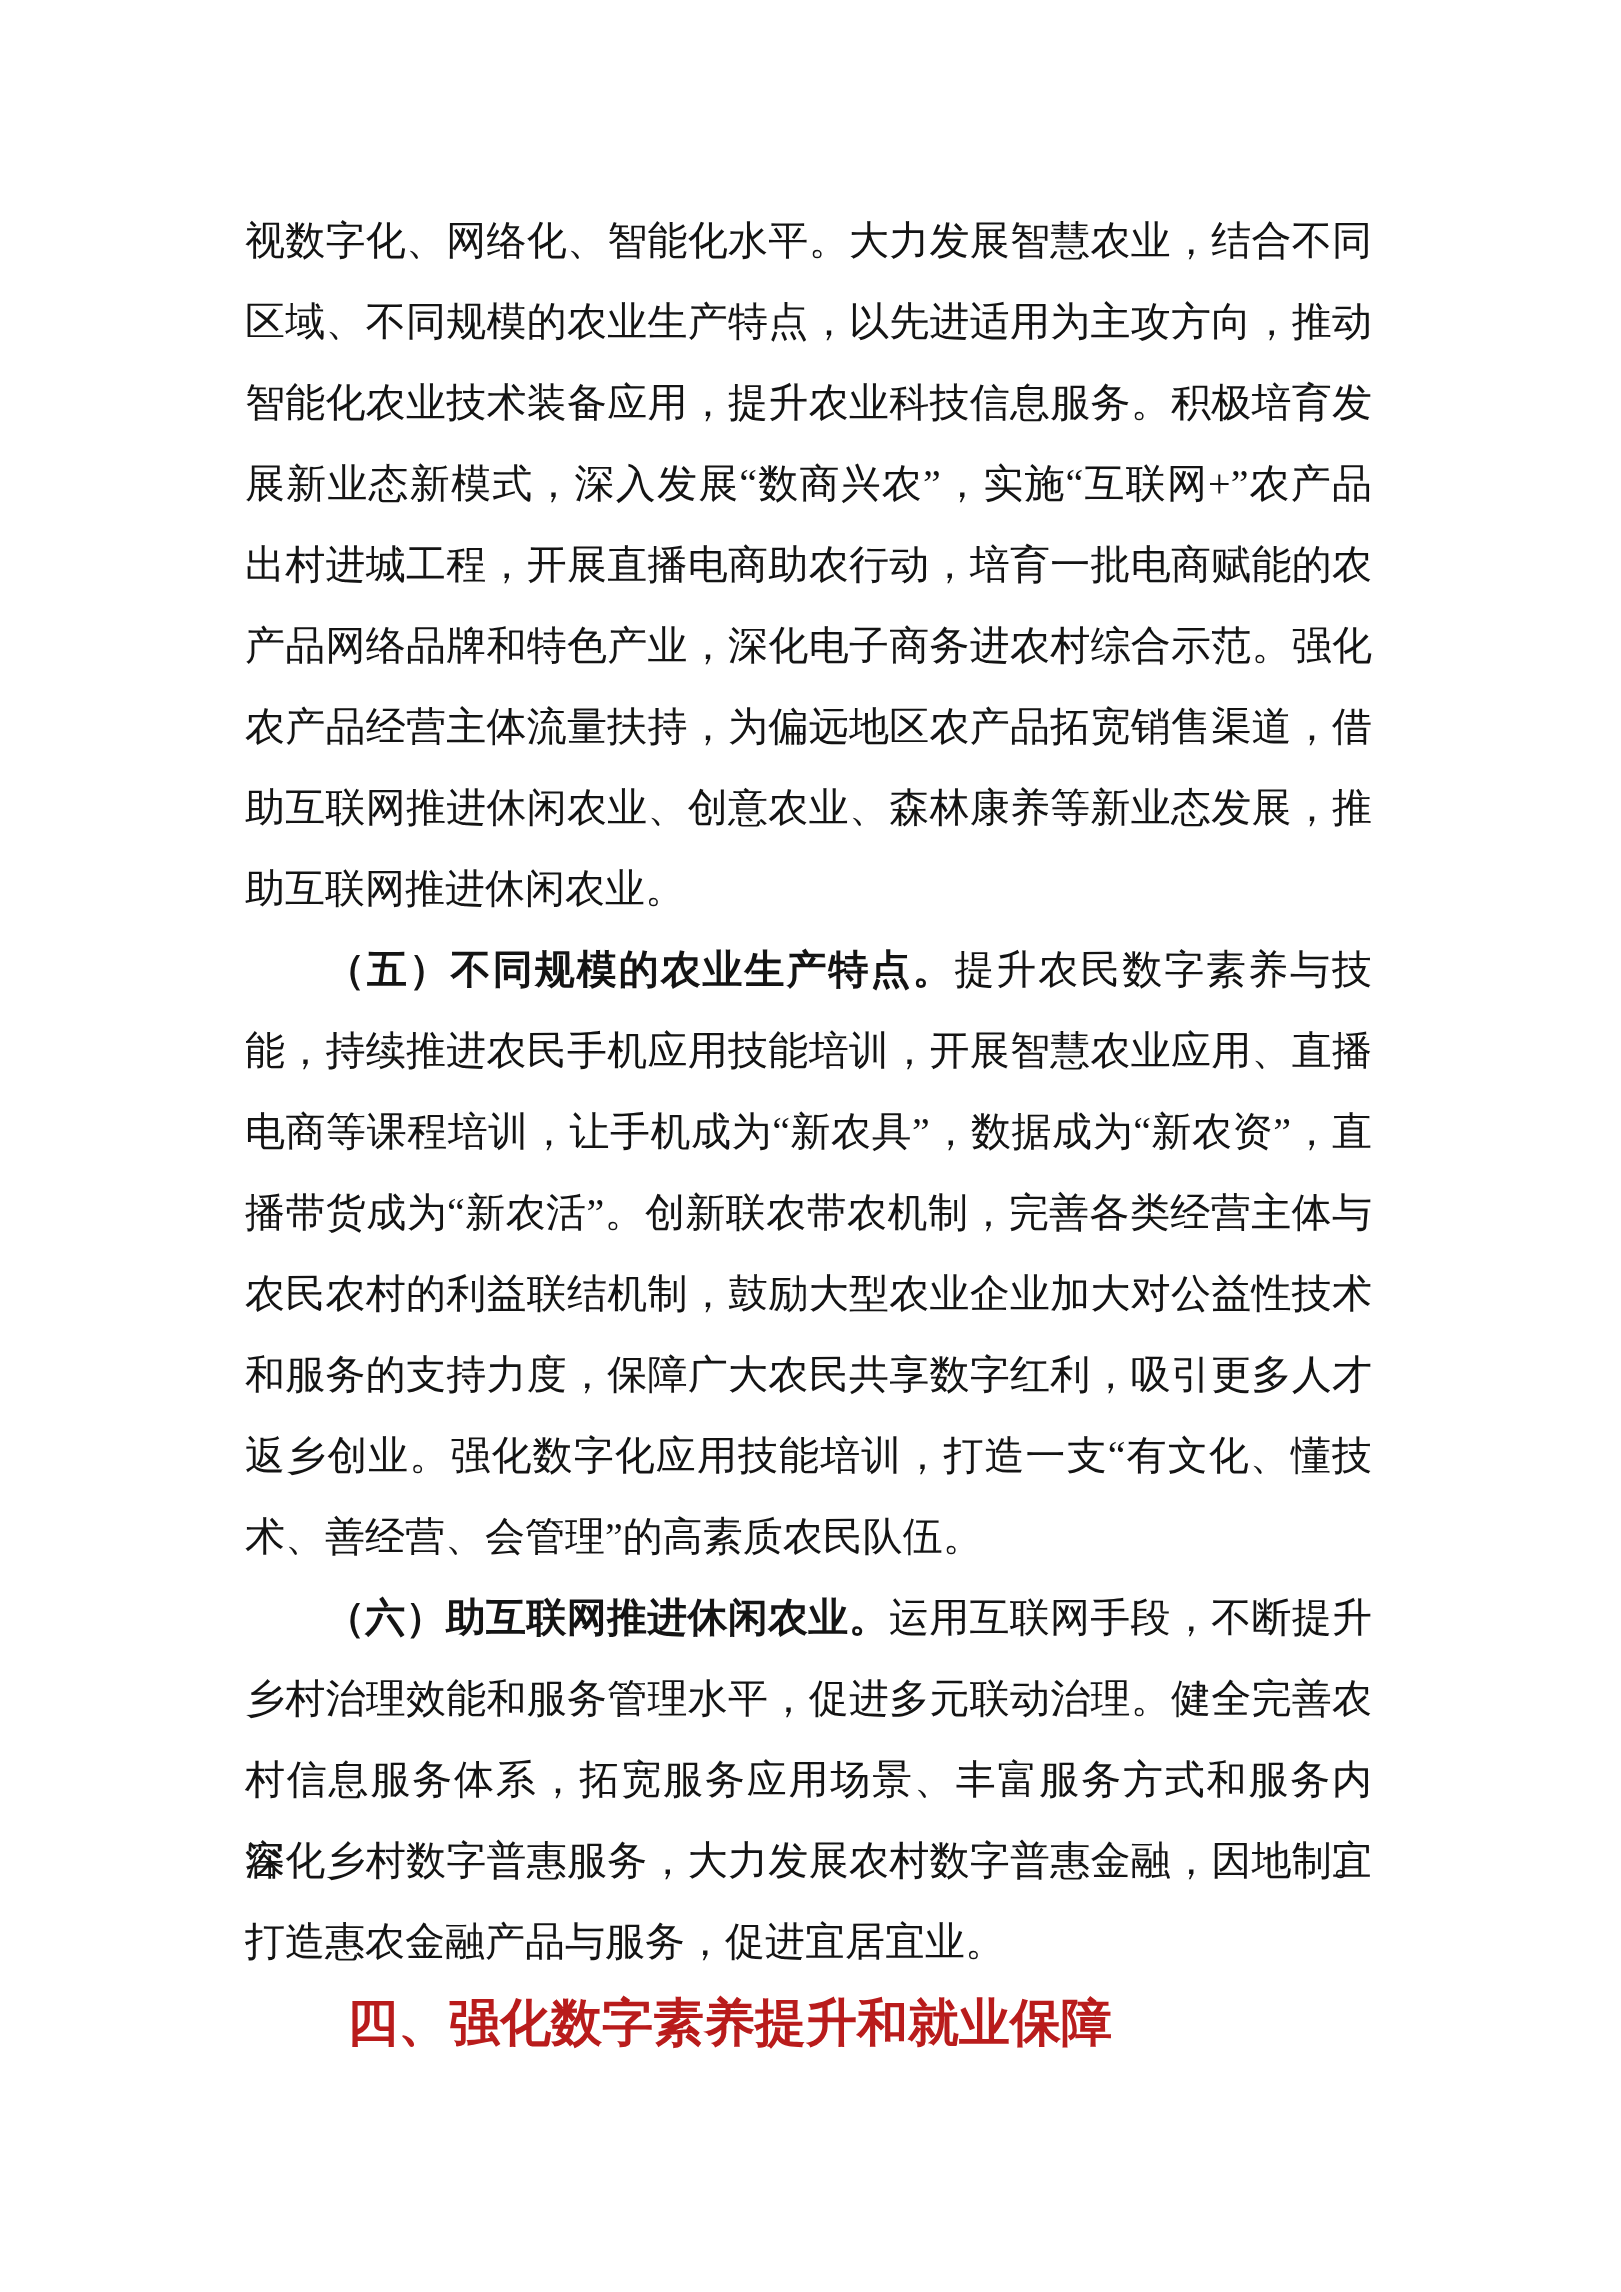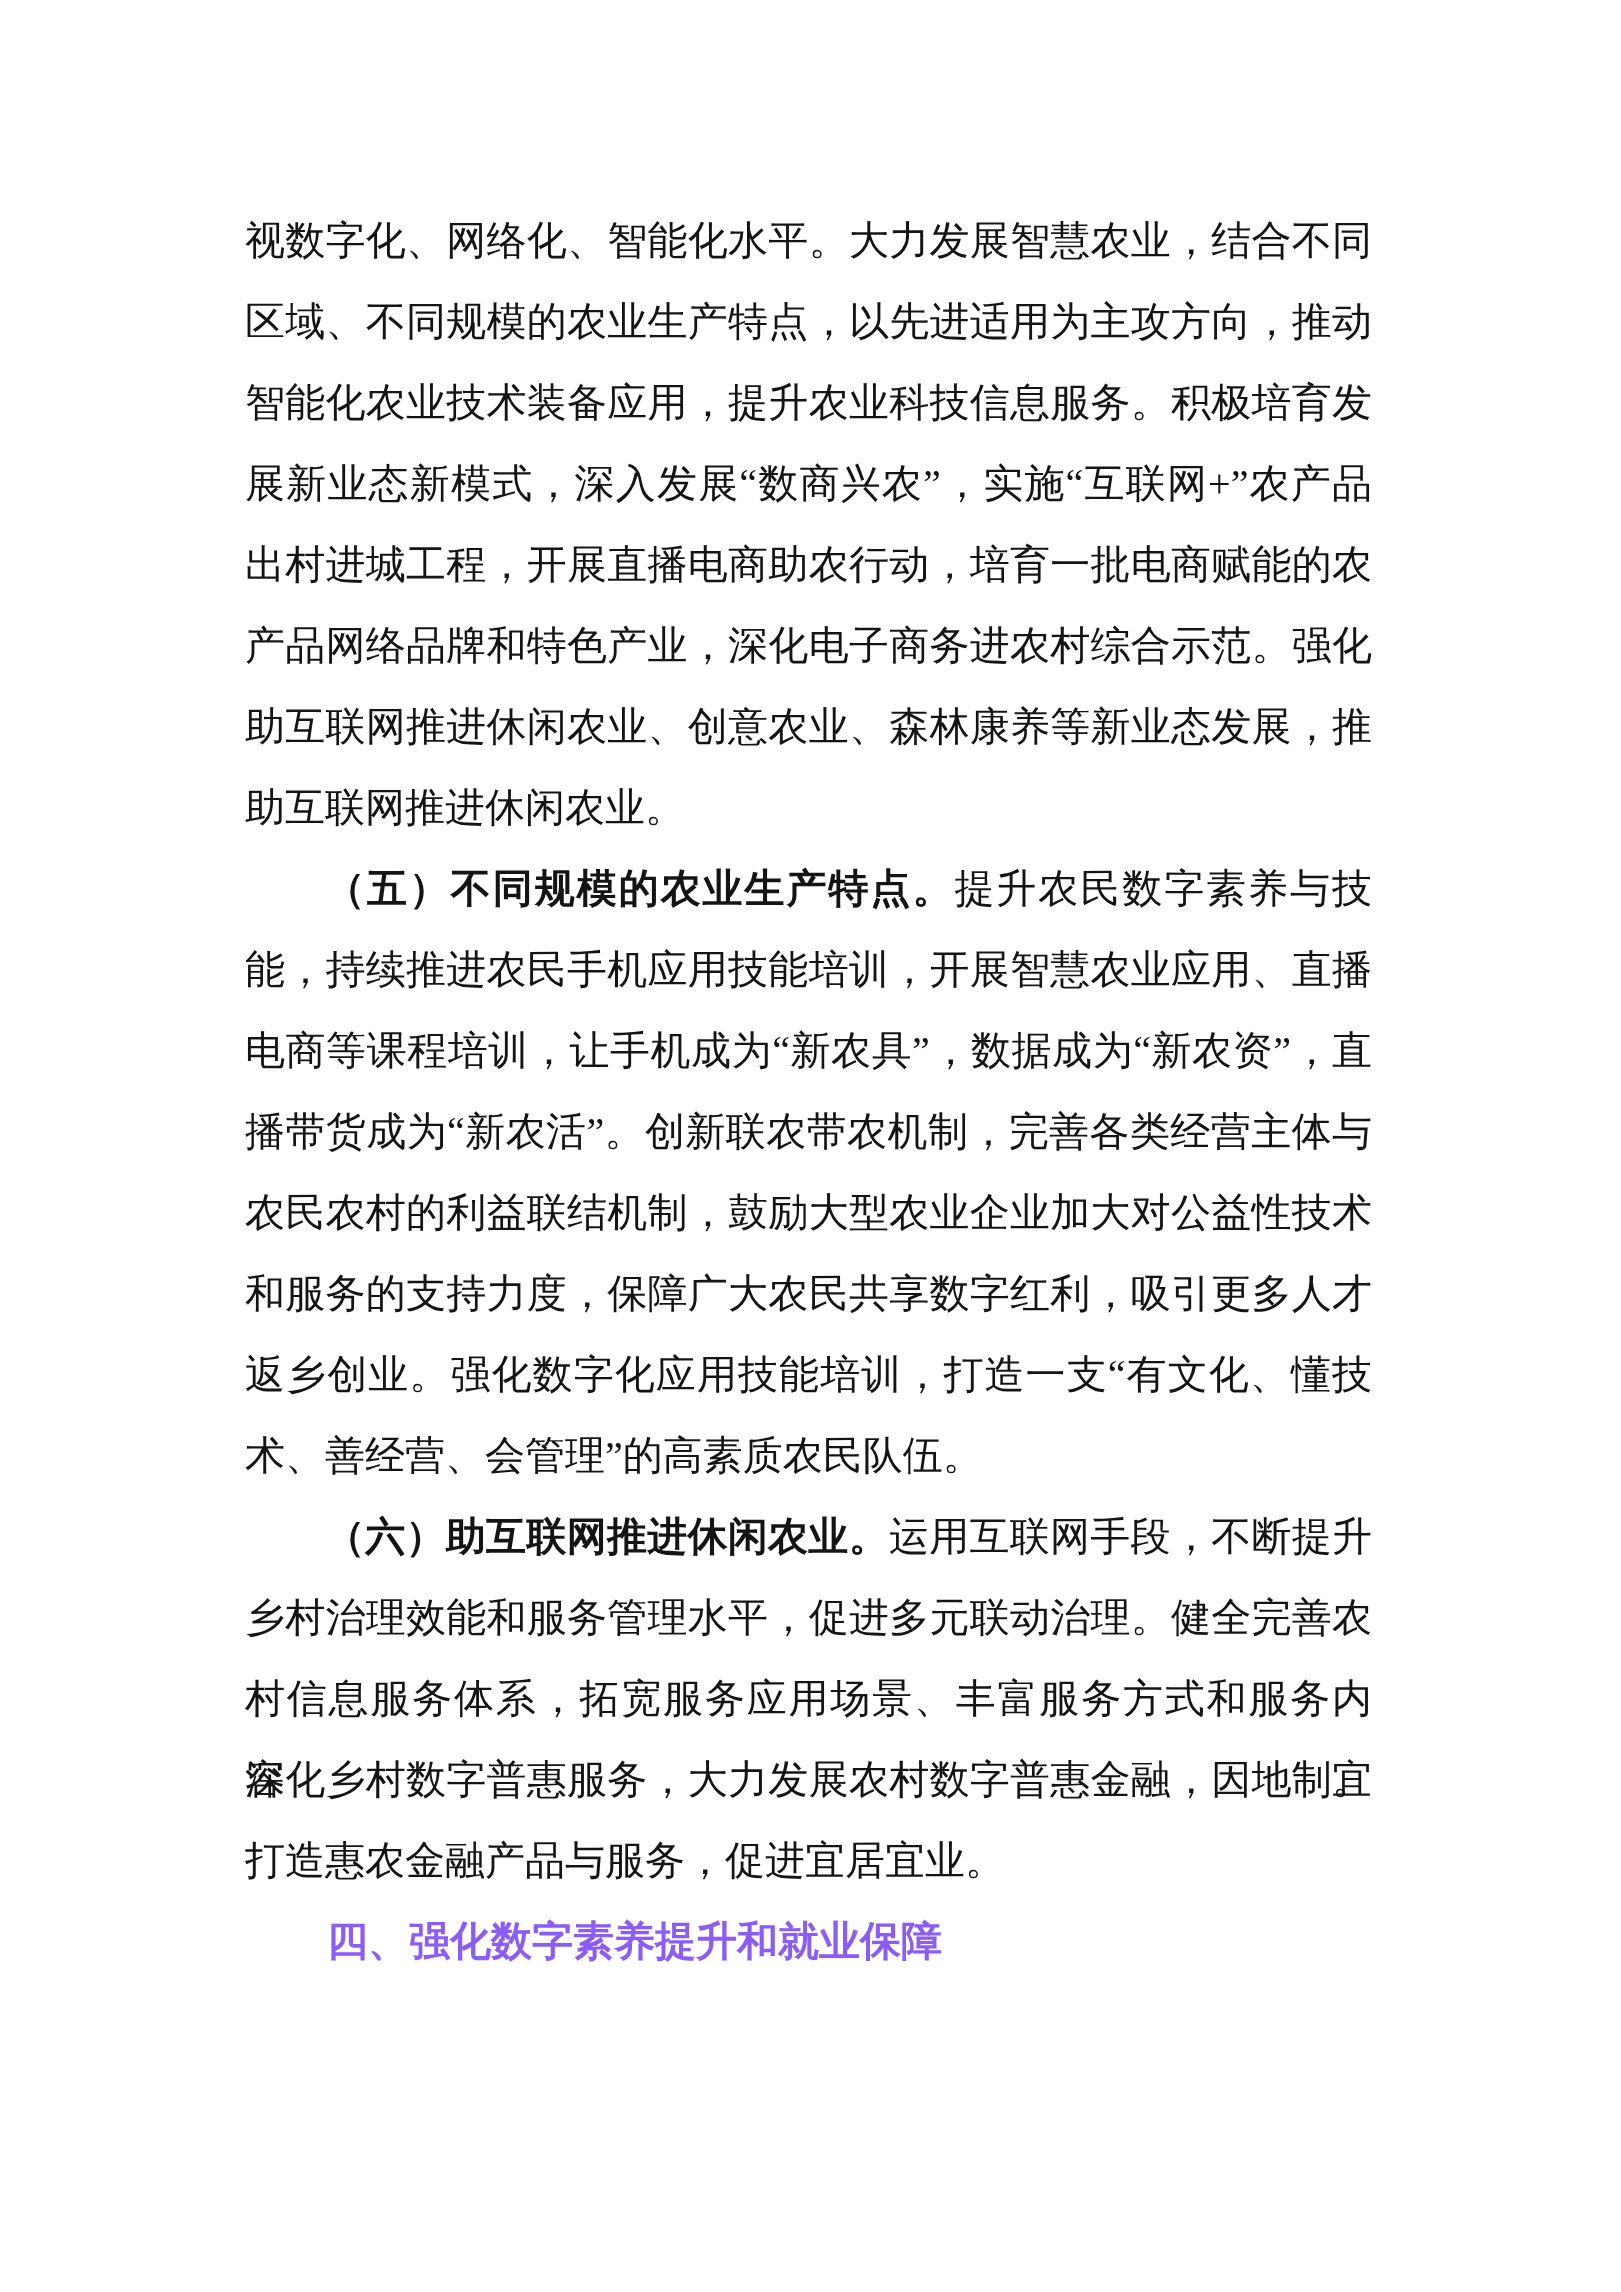--- a/index.html
+++ b/index.html
@@ -36,41 +36,42 @@
   .line.indent {
     text-indent: 2em;
   }
   .lead {
     font-weight: bold;
   }
   .heading {
     height: 81px;
     font-family: "Liberation Sans", "DejaVu Sans", sans-serif;
     font-weight: 700;
-    color: #8b5cf6;
+    color: #b91c1c;
     text-align: left;
     text-align-last: left;
     text-indent: 2em;
     margin: 0;
-    font-size: 41px;
+    font-size: 51px;
     line-height: 81px;
   }
 </style>
 </head>
 <body>
 
 <div class="page">
   <div class="text-block">
 
     <div class="line">视数字化、网络化、智能化水平。大力发展智慧农业，结合不同</div>
     <div class="line">区域、不同规模的农业生产特点，以先进适用为主攻方向，推动</div>
     <div class="line">智能化农业技术装备应用，提升农业科技信息服务。积极培育发</div>
     <div class="line">展新业态新模式，深入发展“数商兴农”，实施“互联网+”农产品</div>
     <div class="line">出村进城工程，开展直播电商助农行动，培育一批电商赋能的农</div>
     <div class="line">产品网络品牌和特色产业，深化电子商务进农村综合示范。强化</div>
+    <div class="line">农产品经营主体流量扶持，为偏远地区农产品拓宽销售渠道，借</div>
     <div class="line">助互联网推进休闲农业、创意农业、森林康养等新业态发展，推</div>
     <div class="line para-end">助互联网推进休闲农业。</div>
 
     <div class="line indent">
       <span class="lead">（五）不同规模的农业生产特点。</span><span>提升农民数字素养与技</span>
     </div>
     <div class="line">能，持续推进农民手机应用技能培训，开展智慧农业应用、直播</div>
     <div class="line">电商等课程培训，让手机成为“新农具”，数据成为“新农资”，直</div>
     <div class="line">播带货成为“新农活”。创新联农带农机制，完善各类经营主体与</div>
     <div class="line">农民农村的利益联结机制，鼓励大型农业企业加大对公益性技术</div>

